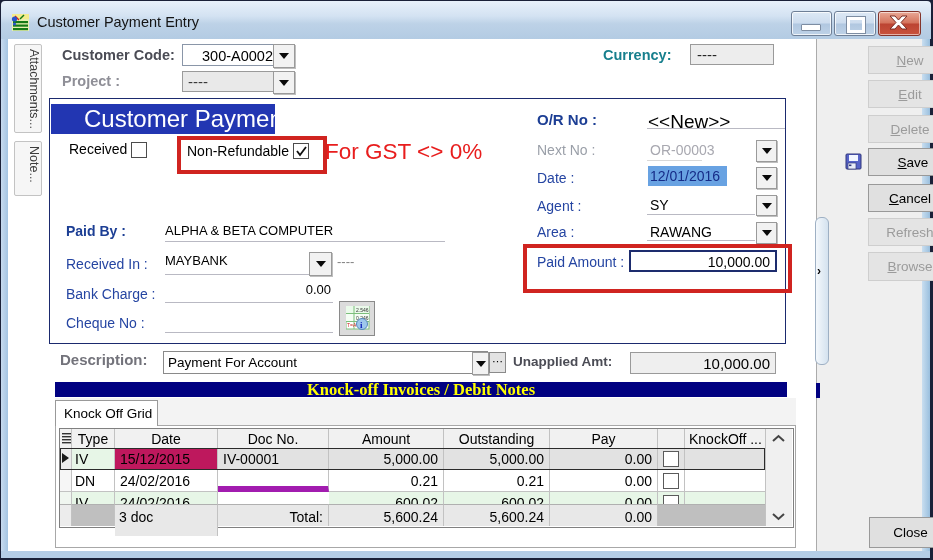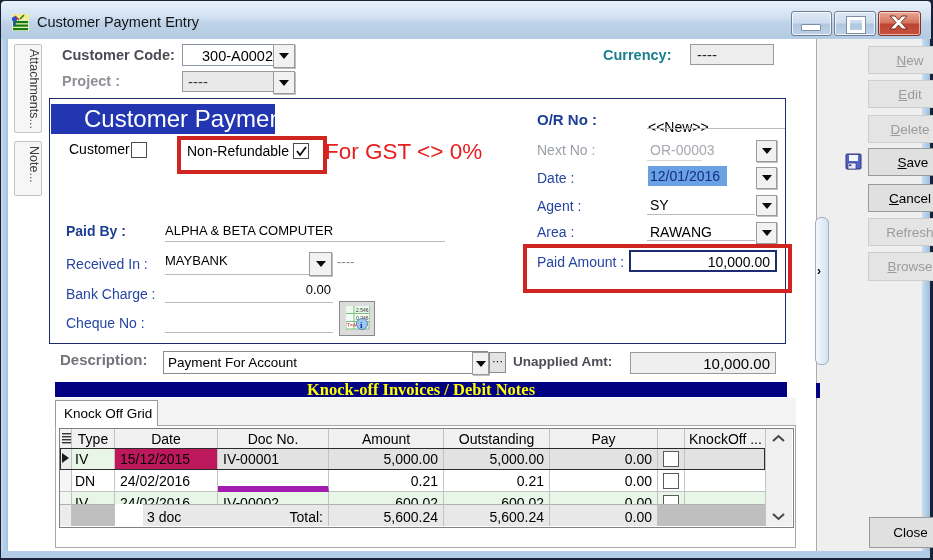--- a/index.html
+++ b/index.html
@@ -138,32 +138,32 @@
 <div class="abs val" style="left:182px;top:44px;width:92px;height:22px;border:1px solid #8a96a8;padding:3px 0 0 4px;box-sizing:border-box;font-size:14.5px;">300-A0002</div>
 <div class="abs dd" style="left:273px;top:44px;width:20px;height:22px;"></div>
 <div class="abs glab" style="left:62px;top:73px;color:#8f8f97;">Project :</div>
 <div class="abs" style="left:182px;top:71px;width:92px;height:21px;background:#e9e9e9;border:1px solid #9a9a9a;padding:1px 0 0 5px;box-sizing:border-box;font-size:15px;color:#3a3a3a;">----</div>
 <div class="abs dd" style="left:273px;top:71px;width:20px;height:21px;"></div>
 <div class="abs glab" style="left:603px;top:47px;color:#177f8d;">Currency:</div>
 <div class="abs" style="left:690px;top:44px;width:84px;height:21px;background:#ededed;border:1px solid #9a9a9a;padding:1px 0 0 6px;box-sizing:border-box;font-size:15px;color:#262626;">----</div>
 
 <div class="abs" id="groupbox"></div>
 <div class="abs" id="cp-head">Customer Payment</div>
-<div class="abs val" style="left:69px;top:141px;font-size:14px;">Customer</div>
+<div class="abs val" style="left:69px;top:141px;font-size:14px;">Received</div>
 <div class="abs cb" style="left:131px;top:142px;"></div>
 <div class="abs redbox" style="left:177px;top:136px;width:142px;height:30px;"></div>
 <div class="abs val" style="left:187px;top:143px;font-size:14px;">Non-Refundable</div>
 <div class="abs cb" style="left:293px;top:143px;width:16px;height:16px;"></div>
 <svg class="abs" style="left:295px;top:145px;" width="13" height="13" viewBox="0 0 13 13">
   <path d="M2 6 L5 10 L11 2" fill="none" stroke="#111" stroke-width="1.8"></path>
 </svg>
 <div class="abs" style="left:325px;top:139px;font-size:22.5px;color:#e81d1d;">For GST &lt;&gt; 0%</div>
 
 <div class="abs lab b" style="left:537px;top:111px;font-size:15px;">O/R No :</div>
-<div class="abs val" style="left:648px;top:119px;font-size:14px;">&lt;&lt;New&gt;&gt;</div>
+<div class="abs val" style="left:648px;top:111px;font-size:19px;">&lt;&lt;New&gt;&gt;</div>
 <div class="abs ul" style="left:647px;top:128px;width:138px;"></div>
 <div class="abs lab" style="left:537px;top:142px;color:#9a9fa8;">Next No :</div>
 <div class="abs val" style="left:650px;top:142px;color:#a8a8b0;font-size:14px;">OR-00003</div>
 <div class="abs ul" style="left:647px;top:160px;width:55px;background:#d8d8d8;"></div>
 <div class="abs dd" style="left:756px;top:140px;width:19px;height:20px;"></div>
 <div class="abs lab" style="left:537px;top:170px;">Date :</div>
 <div class="abs" style="left:648px;top:166px;width:79px;height:20px;background:#68a2e2;"></div>
 <div class="abs val" style="left:650px;top:168px;color:#162c88;font-size:14px;">12/01/2016</div>
 <div class="abs dd" style="left:756px;top:167px;width:19px;height:20px;"></div>
 <div class="abs lab" style="left:537px;top:198px;">Agent :</div>
@@ -263,32 +263,31 @@
 <div class="gcell num" style="left:444px;top:470px;width:106px;height:22px;border-bottom:1px solid #c2c2c2;padding-top:3px;">0.21</div>
 <div class="gcell num" style="left:550px;top:470px;width:108px;height:22px;border-bottom:1px solid #c2c2c2;padding-top:3px;">0.00</div>
 <div class="gcell" style="left:658px;top:470px;width:27px;height:22px;border-bottom:1px solid #c2c2c2;"></div>
 <div class="gcell" style="left:685px;top:470px;width:80px;height:22px;border-bottom:1px solid #c2c2c2;border-right:none;"></div>
 <div class="abs cb" style="left:663px;top:473px;border-color:#5a5a5a;"></div>
 
 <div class="abs" style="left:60px;top:492px;width:705px;height:12px;overflow:hidden;">
   <div class="gcell" style="left:0;top:0;width:12px;height:22px;background:#f0f6f0;"></div>
   <div class="gcell" style="left:12px;top:0;width:43px;height:22px;background:#e7f6e7;padding:3px 0 0 3px;">IV</div>
   <div class="gcell" style="left:55px;top:0;width:103px;height:22px;background:#e7f6e7;padding:3px 0 0 5px;">24/02/2016</div>
-  <div class="gcell" style="left:158px;top:0;width:111px;height:22px;background:#e7f6e7;padding:3px 0 0 5px;">IV-00002</div>
   <div class="gcell num" style="left:269px;top:0;width:115px;height:22px;background:#e7f6e7;padding-top:3px;">600.02</div>
   <div class="gcell num" style="left:384px;top:0;width:106px;height:22px;background:#e7f6e7;padding-top:3px;">600.02</div>
   <div class="gcell num" style="left:490px;top:0;width:108px;height:22px;background:#e7f6e7;padding-top:3px;">0.00</div>
   <div class="gcell" style="left:598px;top:0;width:27px;height:22px;background:#e7f6e7;"></div>
   <div class="gcell" style="left:625px;top:0;width:80px;height:22px;background:#e7f6e7;border-right:none;"></div>
   <div class="abs cb" style="left:603px;top:3px;border-color:#5a5a5a;"></div>
 </div>
 
 <div class="gcell" style="left:60px;top:504px;width:12px;height:22px;background:#ececec;border-top:1px solid #b0b0b0;"></div>
 <div class="gcell" style="left:72px;top:504px;width:43px;height:22px;background:#bfbfbf;border-top:1px solid #b0b0b0;"></div>
-<div class="gcell" style="left:115px;top:504px;width:103px;height:22px;background:#e8e8e8;border-top:1px solid #b0b0b0;padding:4px 0 0 4px;margin-left:28px;">3 doc</div>
+<div class="gcell" style="left:115px;top:504px;width:103px;height:32px;background:#e8e8e8;border-top:1px solid #b0b0b0;padding:4px 0 0 4px;">3 doc</div>
 <div class="gcell num" style="left:218px;top:504px;width:111px;height:22px;background:#e8e8e8;border-top:1px solid #b0b0b0;padding-top:4px;">Total:</div>
 <div class="gcell num" style="left:329px;top:504px;width:115px;height:22px;background:#e8e8e8;border-top:1px solid #b0b0b0;padding-top:4px;">5,600.24</div>
 <div class="gcell num" style="left:444px;top:504px;width:106px;height:22px;background:#e8e8e8;border-top:1px solid #b0b0b0;padding-top:4px;">5,600.24</div>
 <div class="gcell num" style="left:550px;top:504px;width:108px;height:22px;background:#e8e8e8;border-top:1px solid #b0b0b0;padding-top:4px;">0.00</div>
 <div class="gcell" style="left:658px;top:504px;width:107px;height:22px;background:#bfbfbf;border-top:1px solid #b0b0b0;border-right:none;"></div>
 
 <div class="abs" style="left:765px;top:429px;width:27px;height:97px;background:#f0f0f0;border-left:1px solid #c2c2c2;box-sizing:border-box;"></div>
 <svg class="abs" style="left:771px;top:434px;" width="15" height="9" viewBox="0 0 15 9">
   <path d="M2 7 L7.5 2 L13 7" fill="none" stroke="#444" stroke-width="2"></path>
 </svg>

